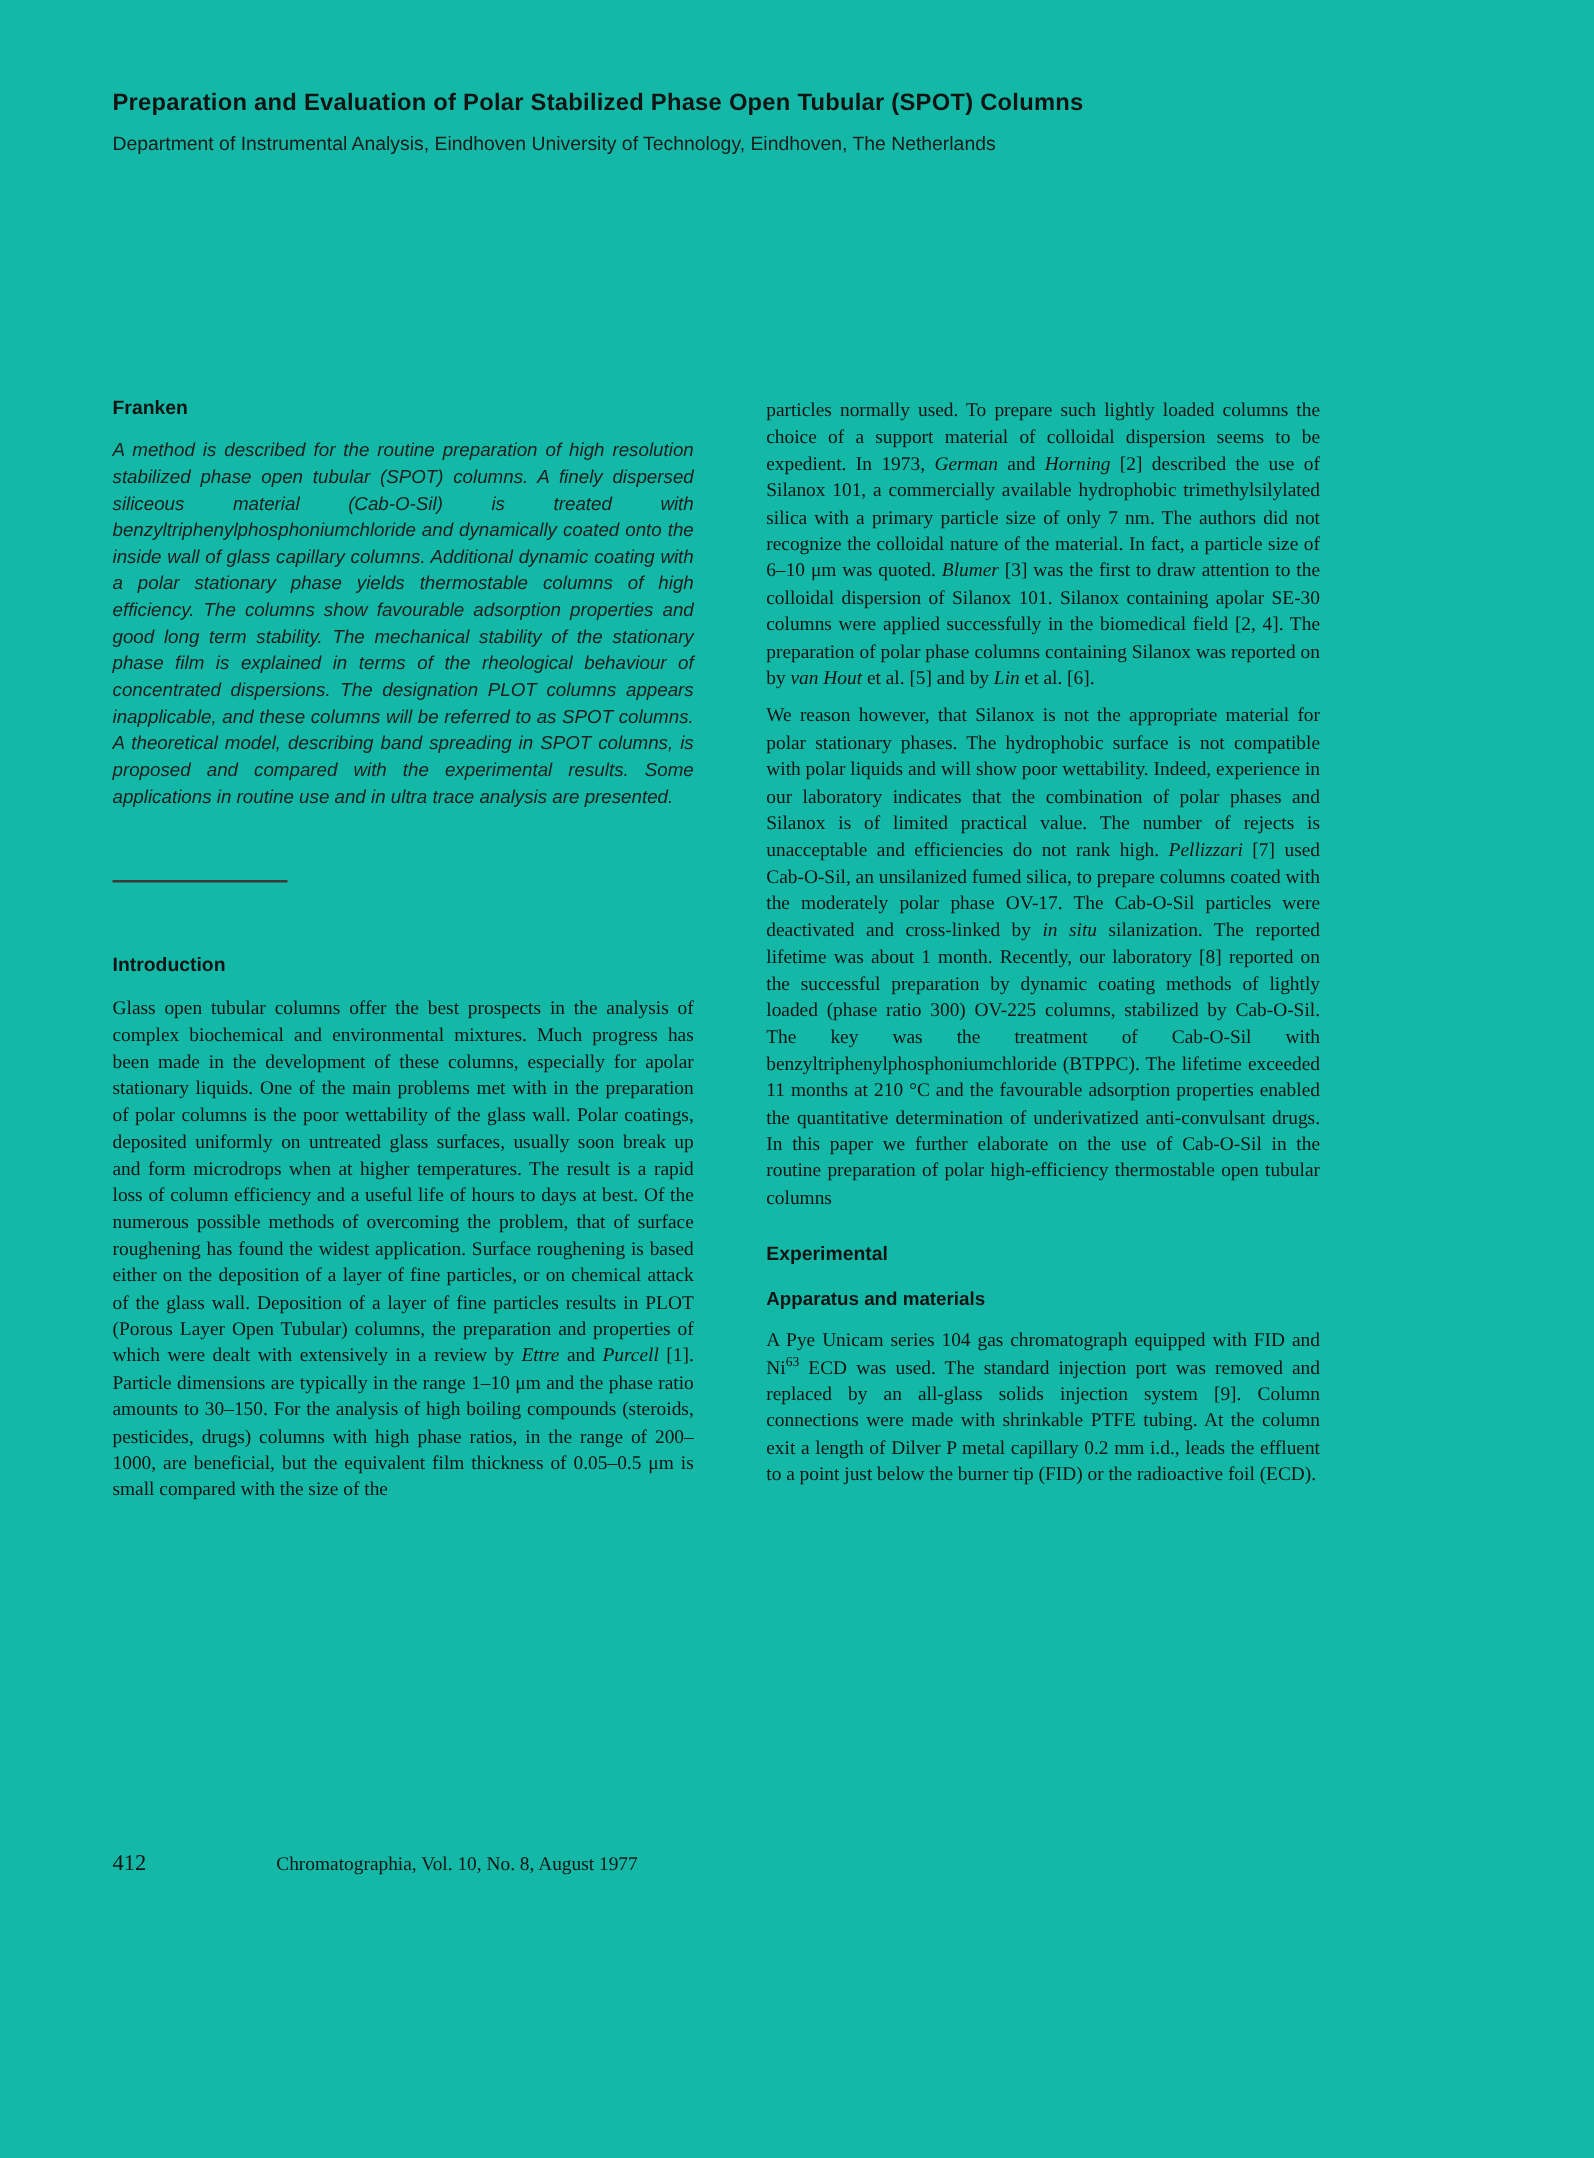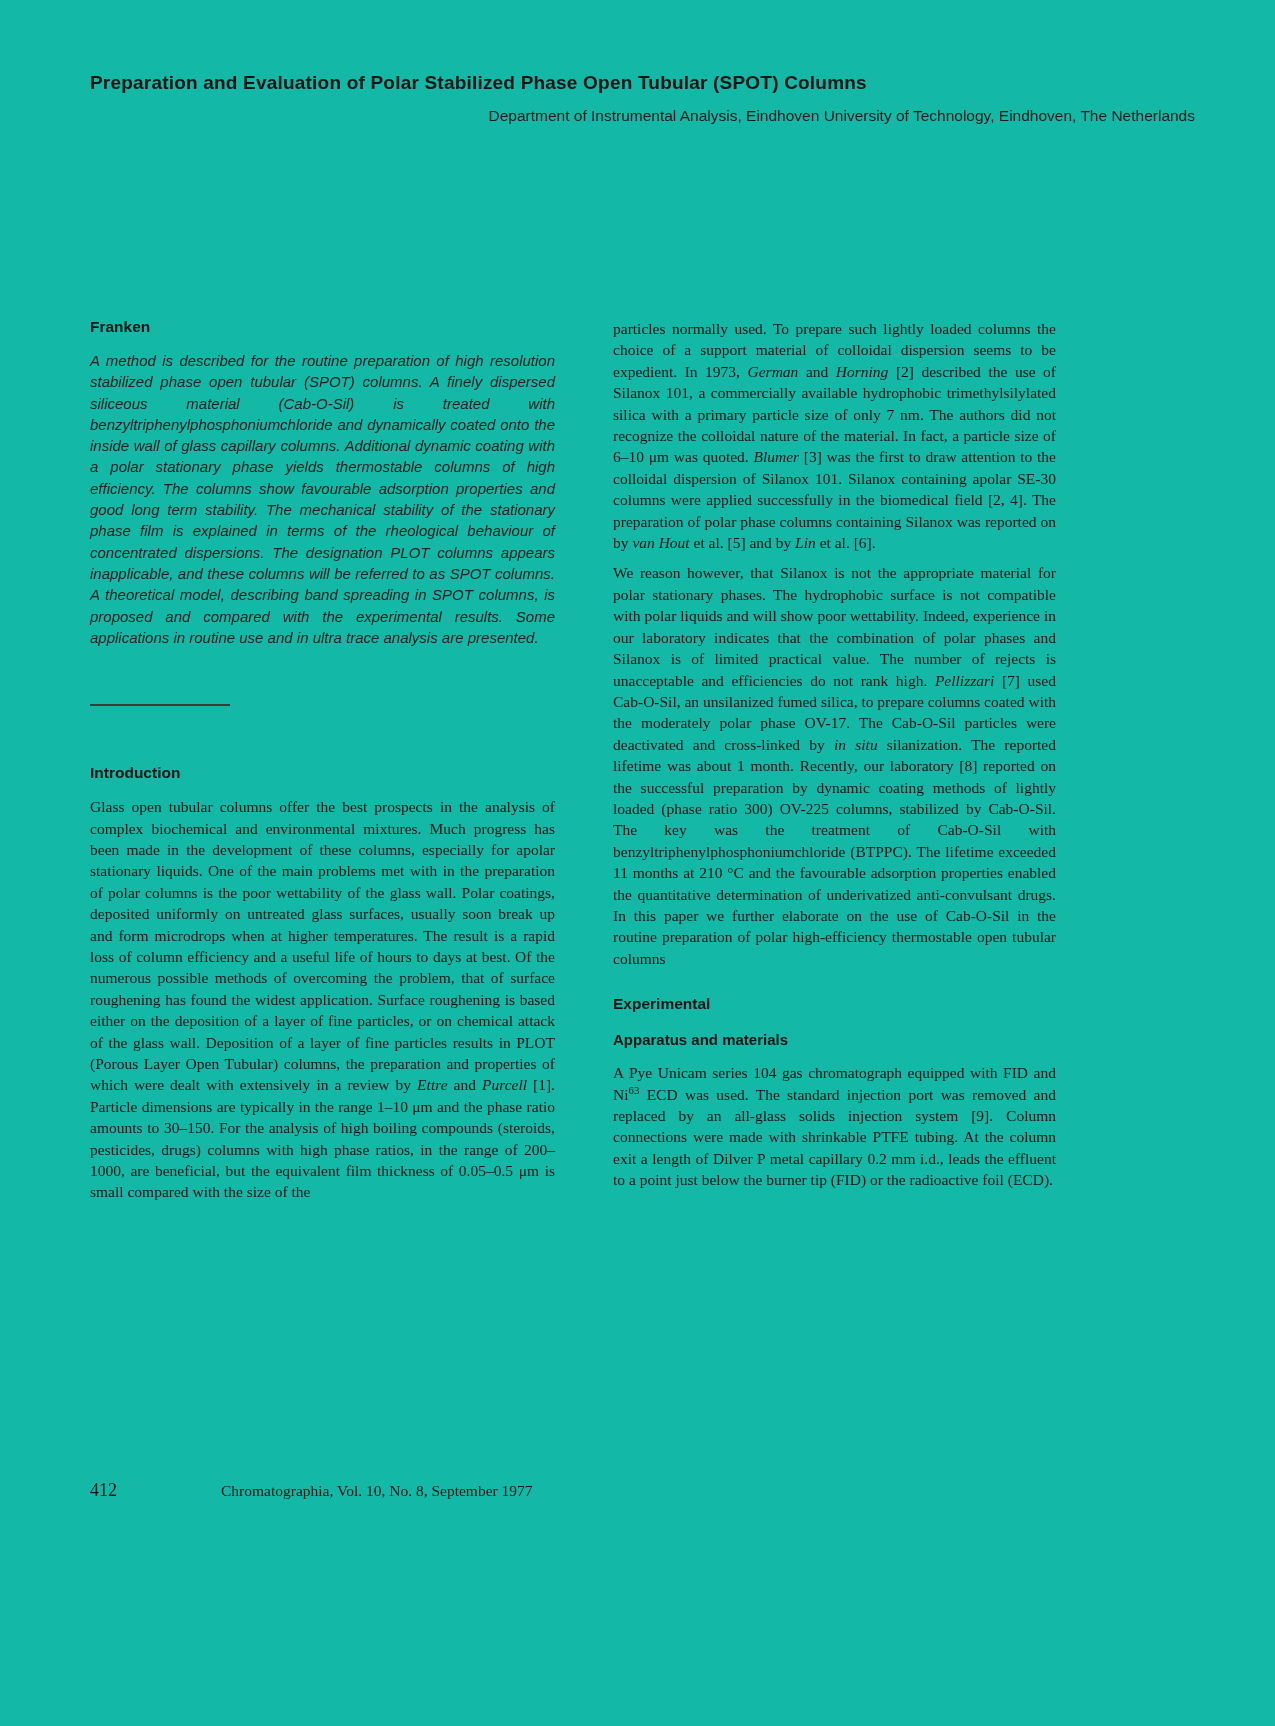--- a/index.html
+++ b/index.html
@@ -27,21 +27,20 @@
     margin-top: 31px;
     font-family: "Liberation Sans", sans-serif;
     font-size: 17.5px;
     color: #1a1a1a;
   }
   .affiliation {
     margin-top: 13px;
     font-family: "Liberation Sans", sans-serif;
     font-size: 15.5px;
     color: #1c1c1c;
-    text-align: right;
   }
 
   
   .columns {
     position: absolute;
     left: 90px;
     top: 318px;
     display: flex;
     gap: 58px;
   }
@@ -134,16 +133,16 @@
       <p class="body p-follow"><span>We reason however, that Silanox is not the appropriate material for polar stationary phases. The hydrophobic surface is not compatible with polar liquids and will show poor wettability. Indeed, experience in our laboratory indicates that the combination of polar phases and Silanox is of limited practical value. The number of rejects is unacceptable and efficiencies do not rank high. </span><span class="it">Pellizzari</span><span> [7] used Cab-O-Sil, an unsilanized fumed silica, to prepare columns coated with the moderately polar phase OV-17. The Cab-O-Sil particles were deactivated and cross-linked by </span><span class="it">in situ</span><span> silanization. The reported lifetime was about 1 month. Recently, our laboratory [8] reported on the successful preparation by dynamic coating methods of lightly loaded (phase ratio 300) OV-225 columns, stabilized by Cab-O-Sil. The key was the treatment of Cab-O-Sil with benzyltriphenylphosphoniumchloride (BTPPC). The lifetime exceeded 11 months at 210 °C and the favourable adsorption properties enabled the quantitative determination of underivatized anti-convulsant drugs. In this paper we further elaborate on the use of Cab-O-Sil in the routine preparation of polar high-efficiency thermostable open tubular columns</span></p>
       <h2 class="heading h-exp">Experimental</h2>
       <h3 class="subheading">Apparatus and materials</h3>
       <p class="body p-apparatus"><span>A Pye Unicam series 104 gas chromatograph equipped with FID and Ni</span><sup>63</sup><span> ECD was used. The standard injection port was removed and replaced by an all-glass solids injection system [9]. Column connections were made with shrinkable PTFE tubing. At the column exit a length of Dilver P metal capillary 0.2 mm i.d., leads the effluent to a point just below the burner tip (FID) or the radioactive foil (ECD).</span></p>
     </section>
 
   </main>
 
   <footer class="footer">
     <span class="page-number">412</span>
-    <span class="journal">Chromatographia, Vol. 10, No. 8, September 1977</span>
+    <span class="journal">Chromatographia, Vol. 10, No. 8, August 1977</span>
   </footer>
 
 </div>
 
 </body></html>

